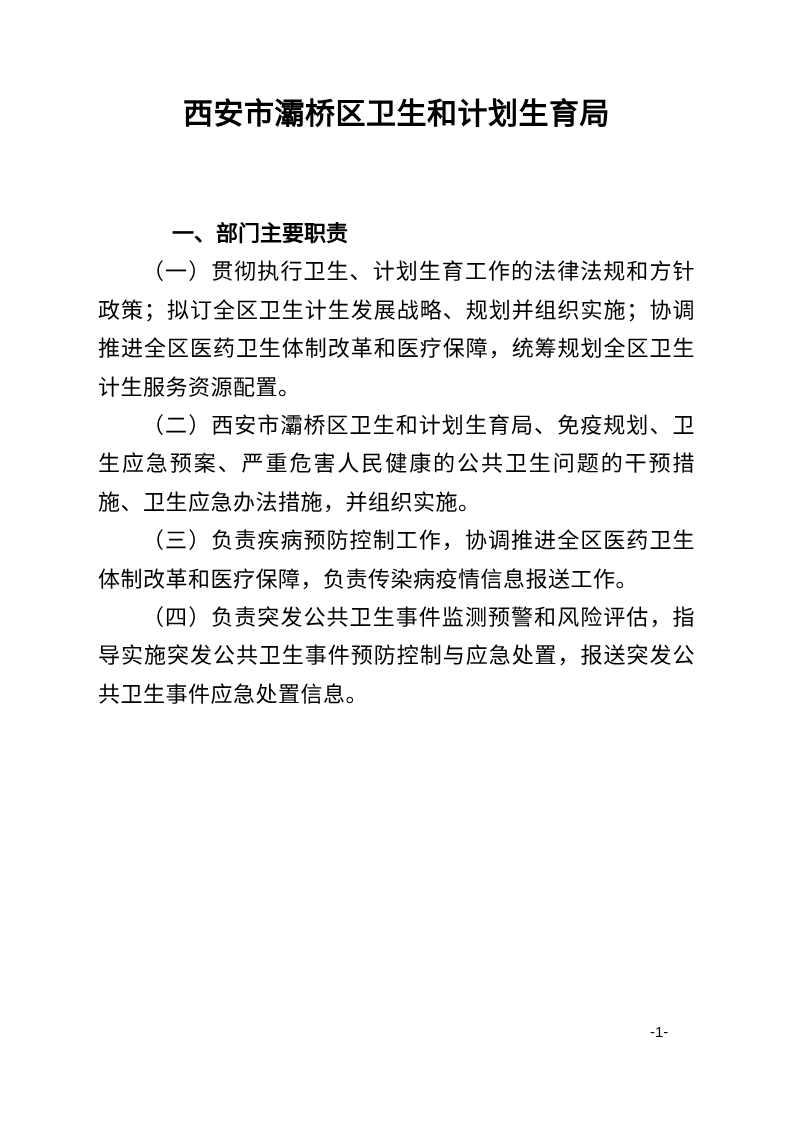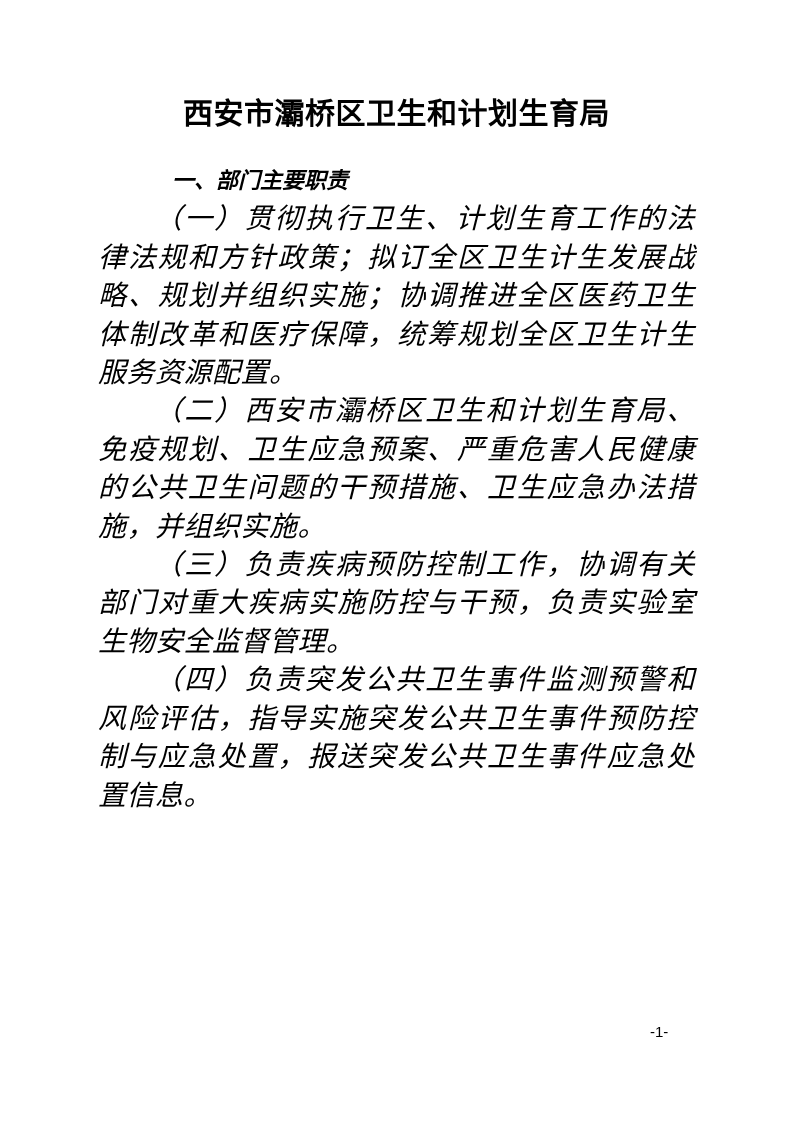--- a/index.html
+++ b/index.html
@@ -22,35 +22,34 @@
   .doc-title {
     font-family: "Liberation Sans", "DejaVu Sans", sans-serif;
     font-weight: bold;
     font-size: 30px;
     line-height: 52px;
     letter-spacing: 0.5px;
     color: #000000;
     white-space: nowrap;
   }
   .content {
-    margin: 22px 98px 0 98px; 
-    font-style: italic;
+    margin: 75px 98px 0 98px; 
   }
   .section-heading {
     font-family: "Liberation Sans", "DejaVu Sans", sans-serif;
     font-weight: bold;
     font-size: 22px;
     line-height: 38.4px;
     text-indent: 74px;
     margin: 0;
     color: #000000;
   }
   .body-par {
     font-family: "Liberation Serif", "DejaVu Serif", serif;
-    font-size: 28px;
+    font-size: 22px;
     line-height: 38.4px;
     letter-spacing: 0.5px;
     text-align: justify;
     text-justify: inter-character;
     text-indent: 2em;
     margin: 0;
     color: #000000;
   }
   .page-number {
     position: absolute;
@@ -69,19 +68,19 @@
 
   <div class="title-block">
     <div class="doc-title">西安市灞桥区卫生和计划生育局</div>
   </div>
 
   <div class="content">
     <h2 class="section-heading">一、部门主要职责</h2>
 
     <p class="body-par">（一）贯彻执行卫生、计划生育工作的法律法规和方针政策；拟订全区卫生计生发展战略、规划并组织实施；协调推进全区医药卫生体制改革和医疗保障，统筹规划全区卫生计生服务资源配置。</p>
     <p class="body-par">（二）西安市灞桥区卫生和计划生育局、免疫规划、卫生应急预案、严重危害人民健康的公共卫生问题的干预措施、卫生应急办法措施，并组织实施。</p>
-    <p class="body-par">（三）负责疾病预防控制工作，协调有关部门对重大疾病实施防控与干预，负责实验室生物安全监督管理。</p>
+    <p class="body-par">（三）负责疾病预防控制工作，协调推进全区医药卫生体制改革和医疗保障，负责传染病疫情信息报送工作。</p>
     <p class="body-par">（四）负责突发公共卫生事件监测预警和风险评估，指导实施突发公共卫生事件预防控制与应急处置，报送突发公共卫生事件应急处置信息。</p>
   </div>
 
   <div class="page-number">-1-</div>
 
 </div>
 
 </body></html>

